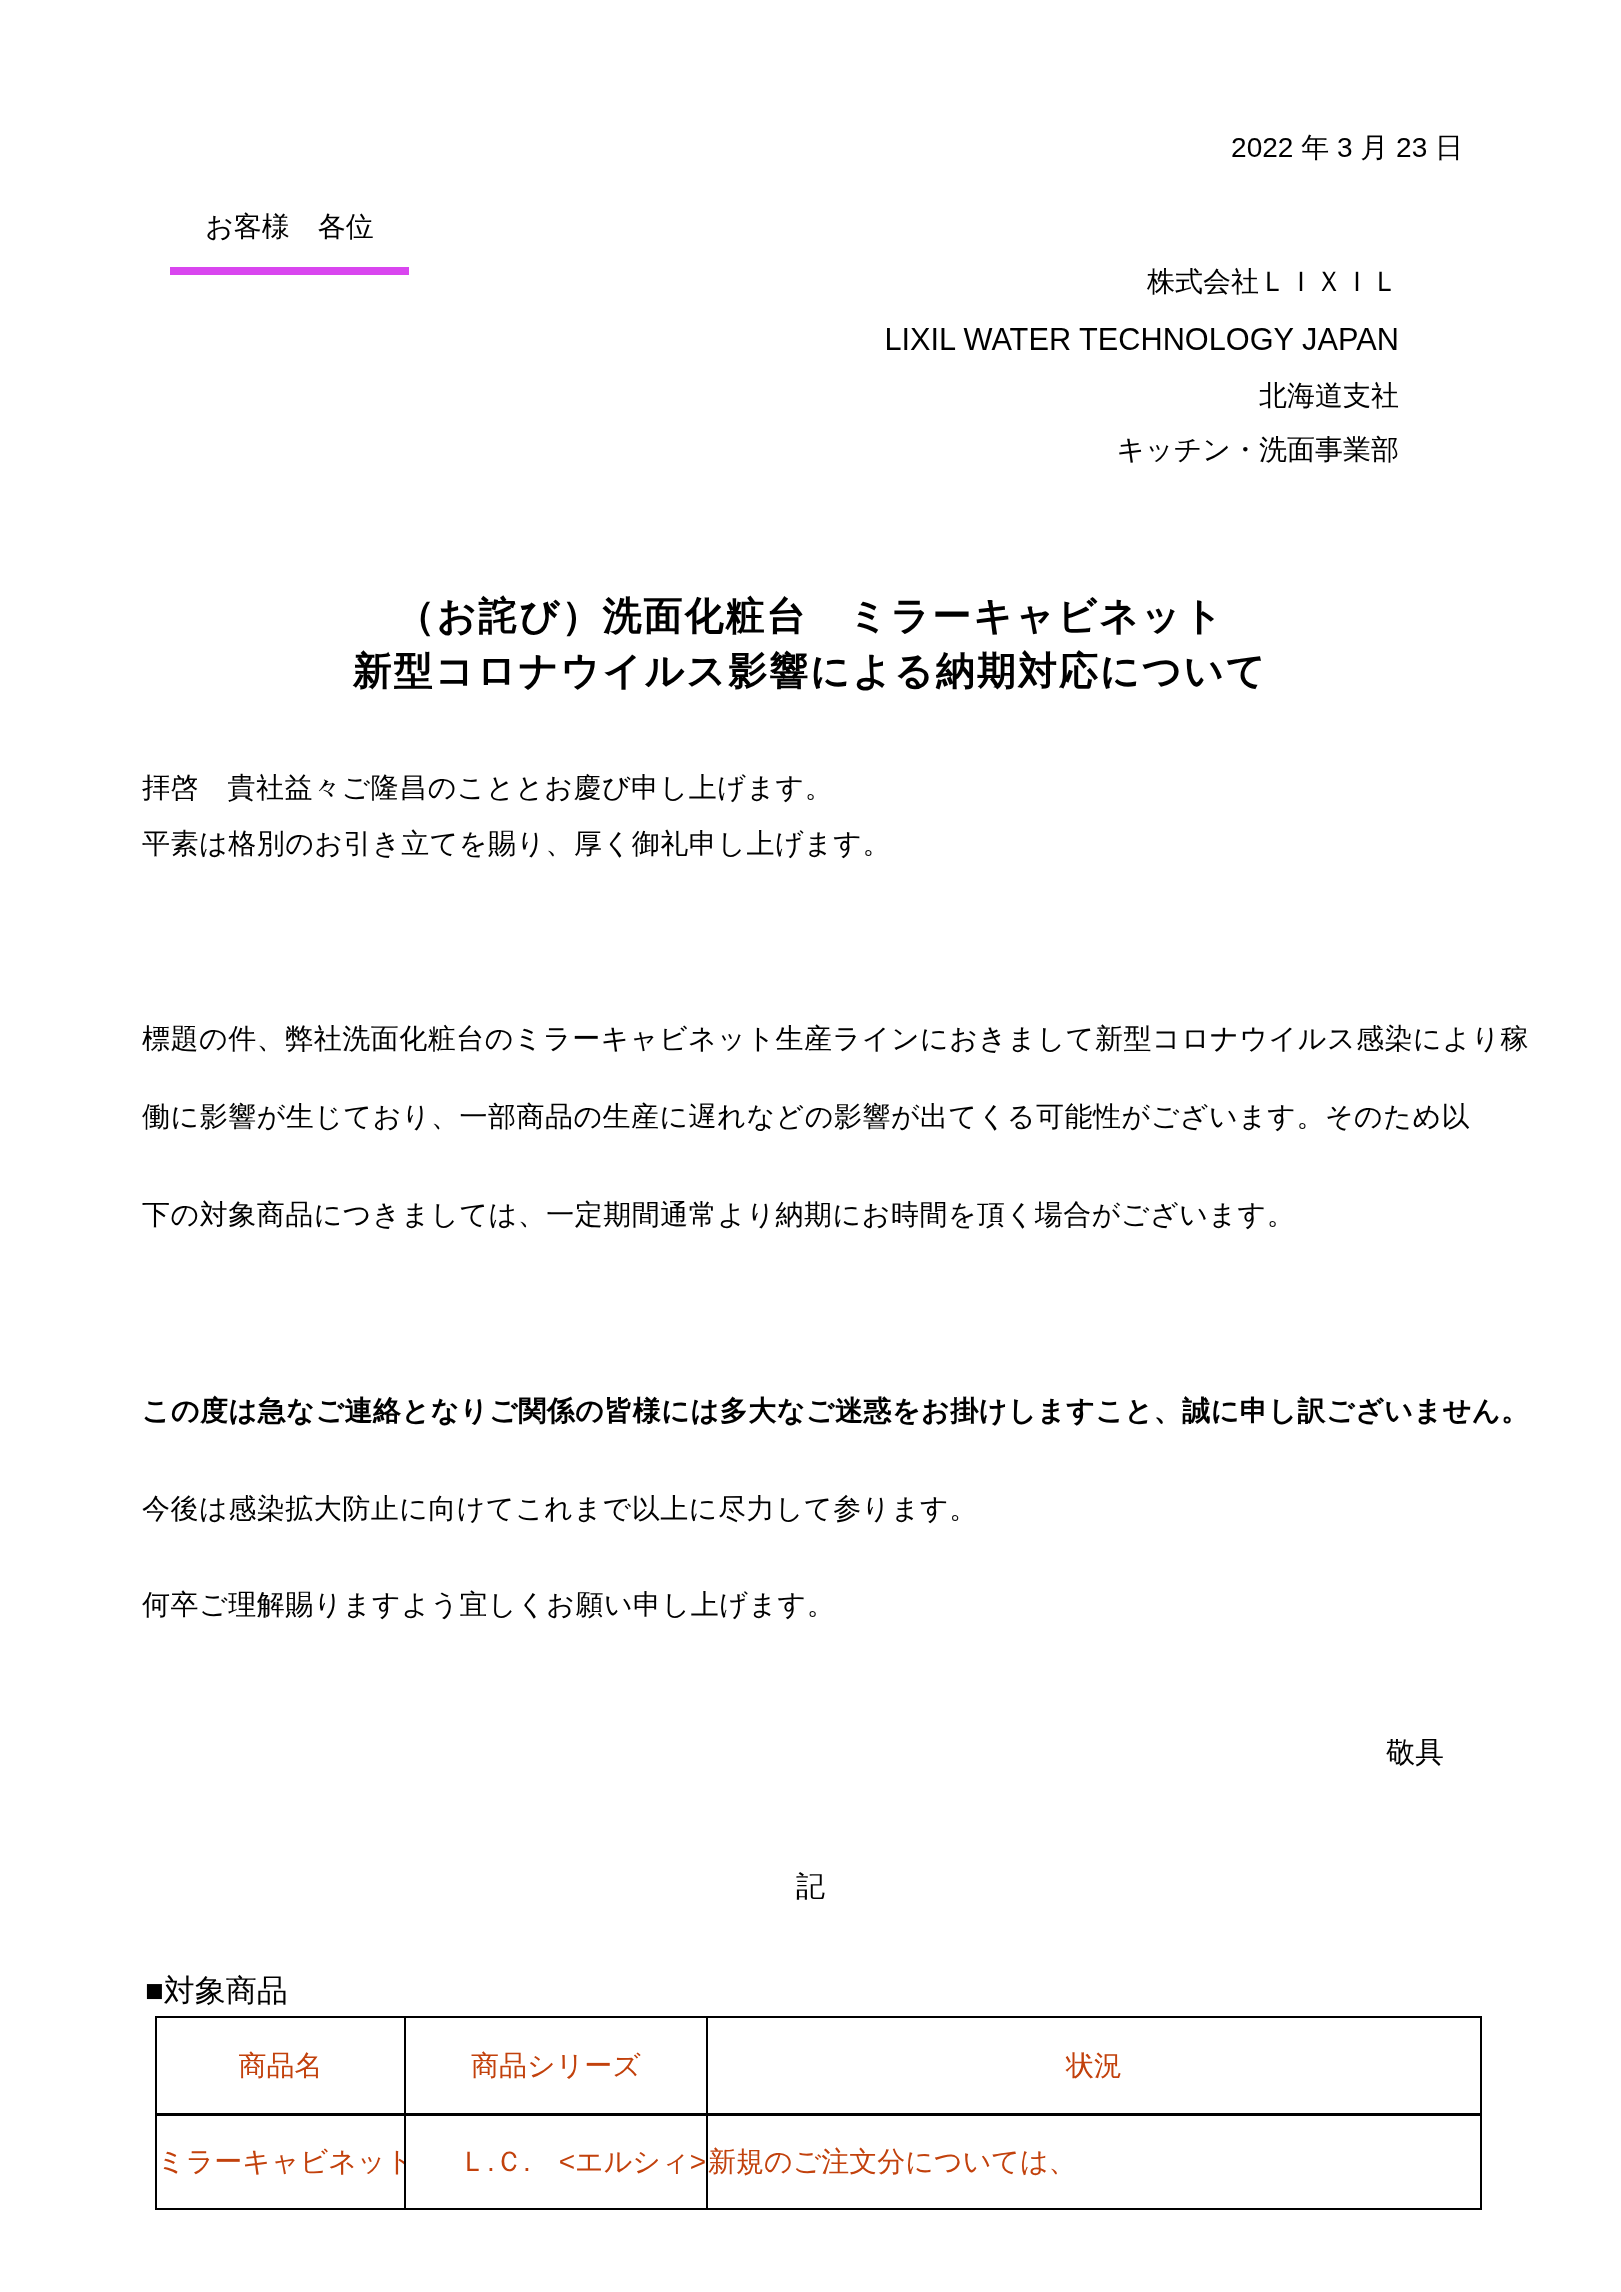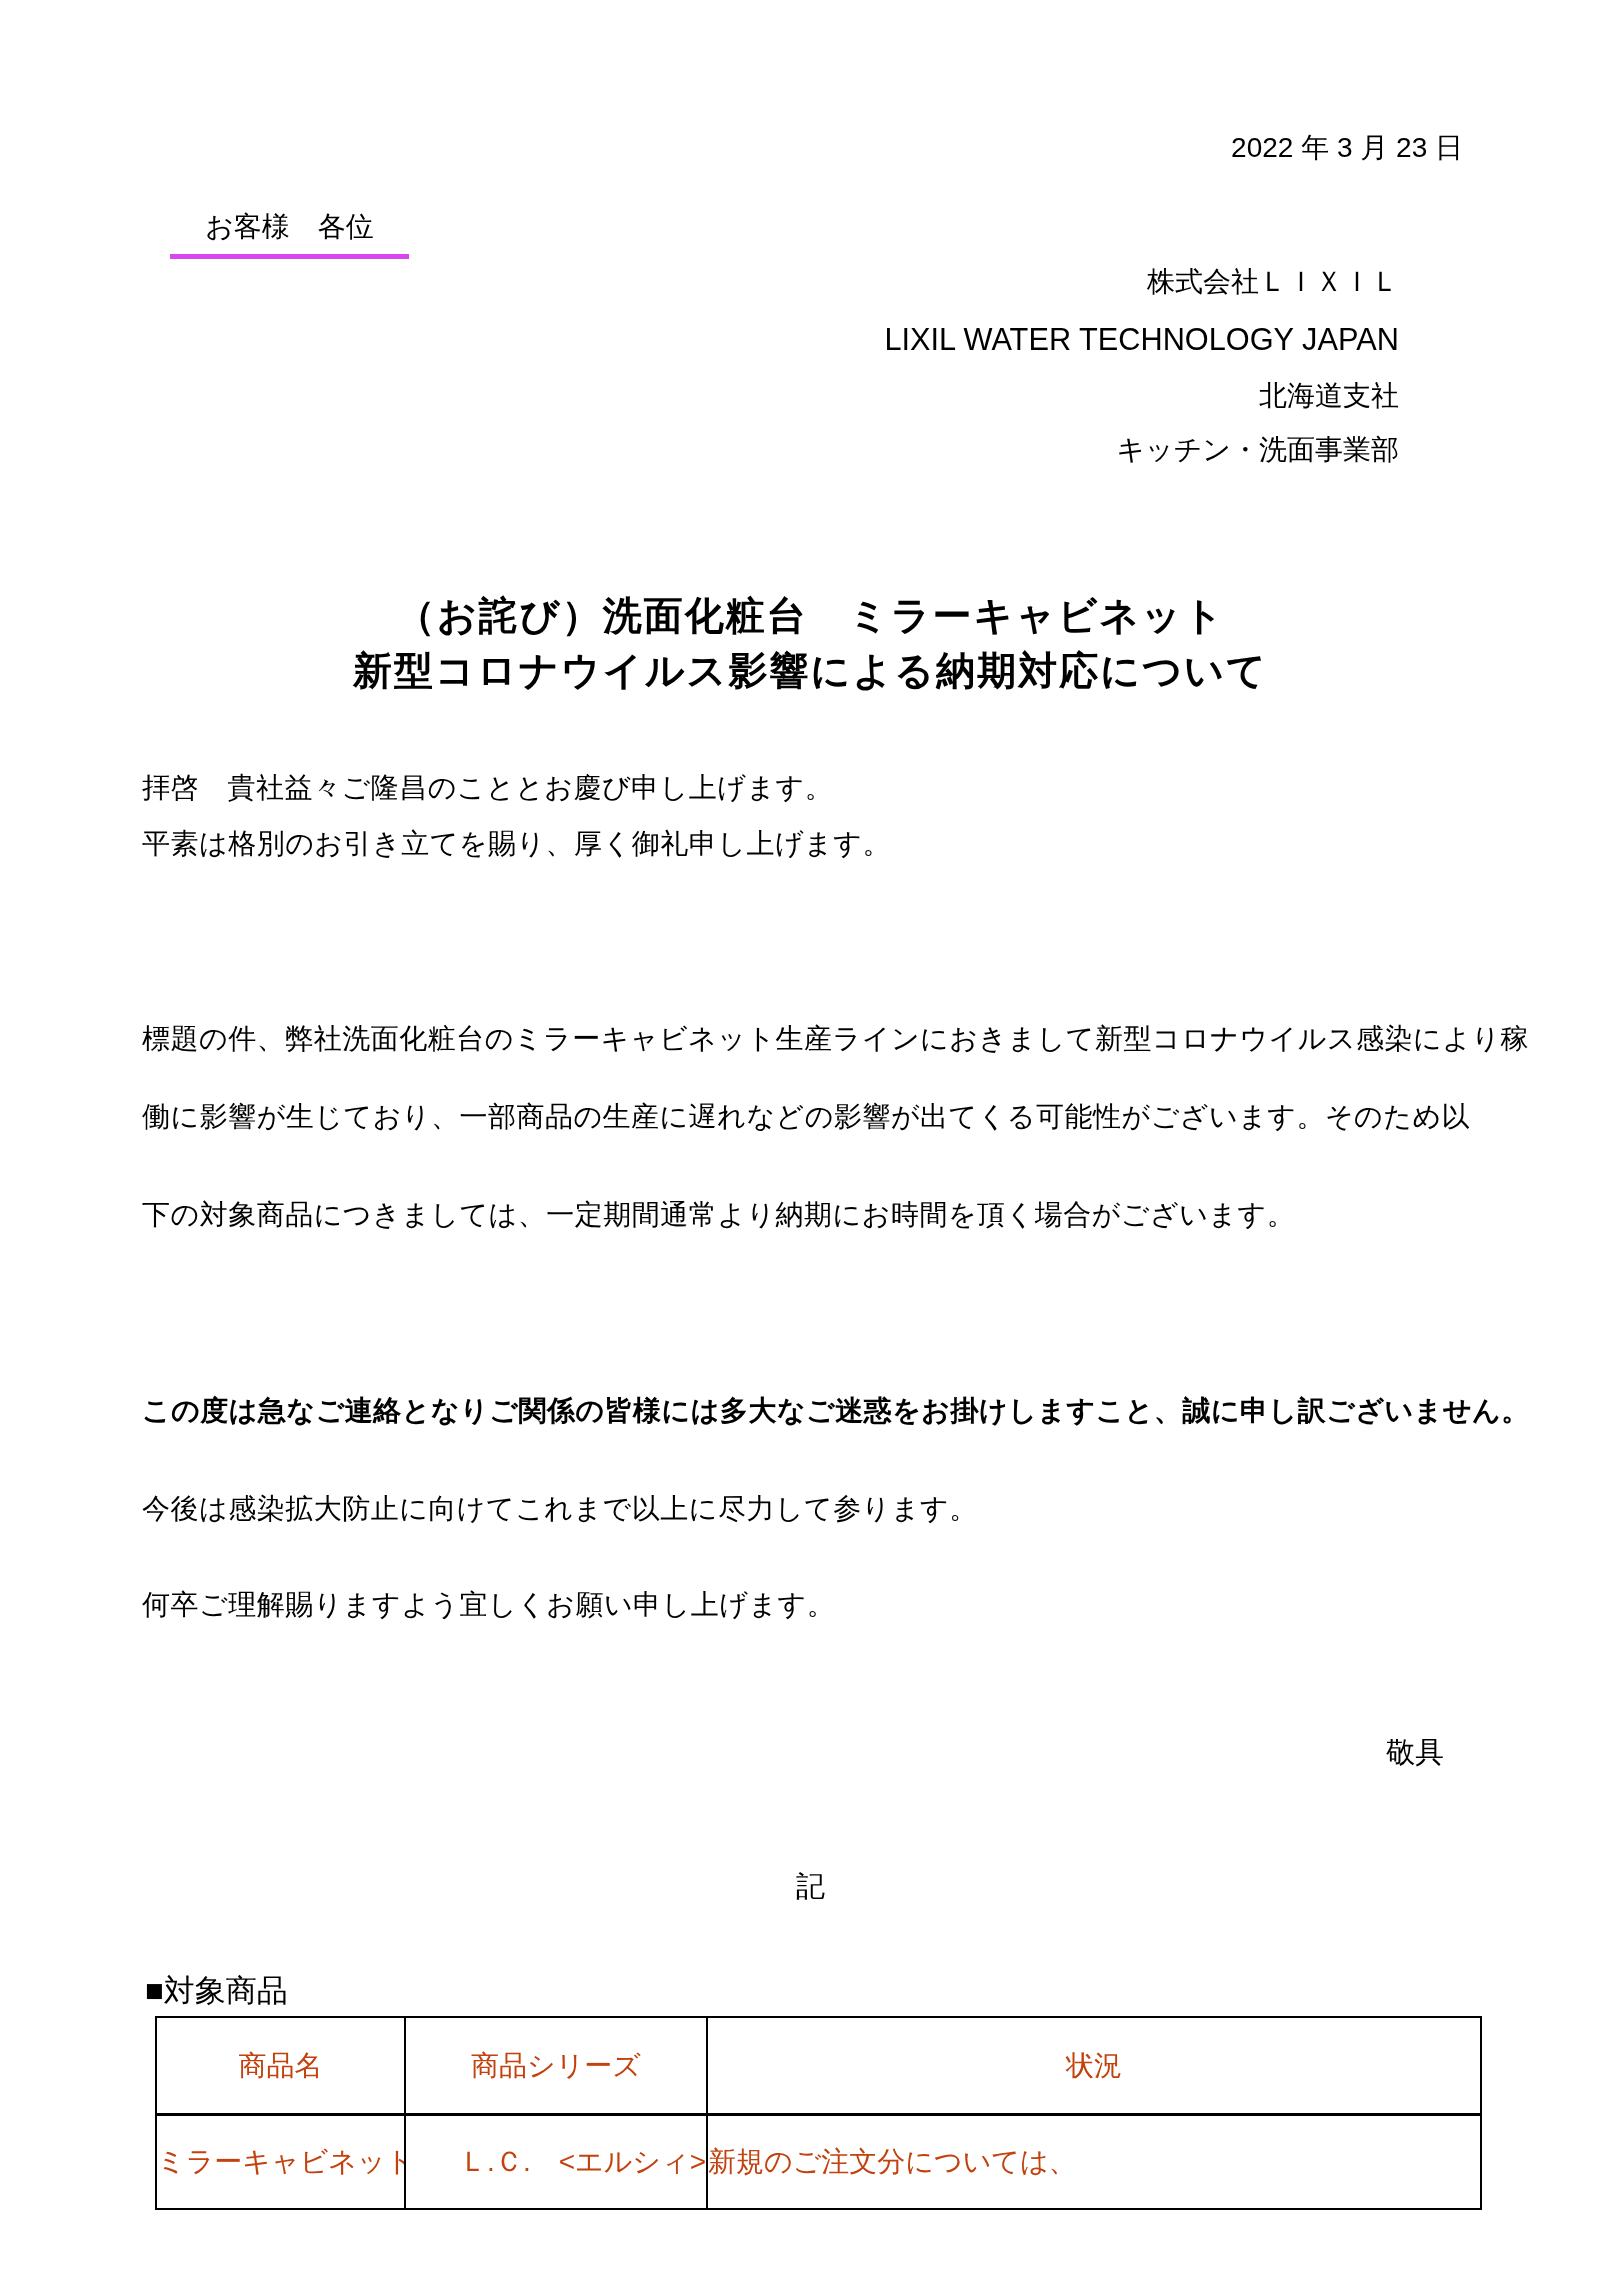--- a/index.html
+++ b/index.html
@@ -20,22 +20,22 @@
 
   .date-line {
     top: 129px; right: 158px;
     font-size: 28px;
   }
   .addressee {
     top: 208px; left: 170px;
     width: 239px;
     text-align: center;
     font-size: 28px;
-    padding-bottom: 8px;
-    border-bottom: 5px solid #d946ef;
+    padding-bottom: 21px;
+    border-bottom: 8px solid #d946ef;
   }
   .sender-line { right: 222px; text-align: right; font-size: 28px; }
   .sender-company    { top: 263px; }
   .sender-division   { top: 321px; font-size: 32px; letter-spacing: 0px; transform: scaleX(0.96); transform-origin: 100% 50%; }
   .sender-branch     { top: 377px; }
   .sender-department { top: 431px; }
 
   .title-line {
     left: 0; width: 100%;
     text-align: center;

